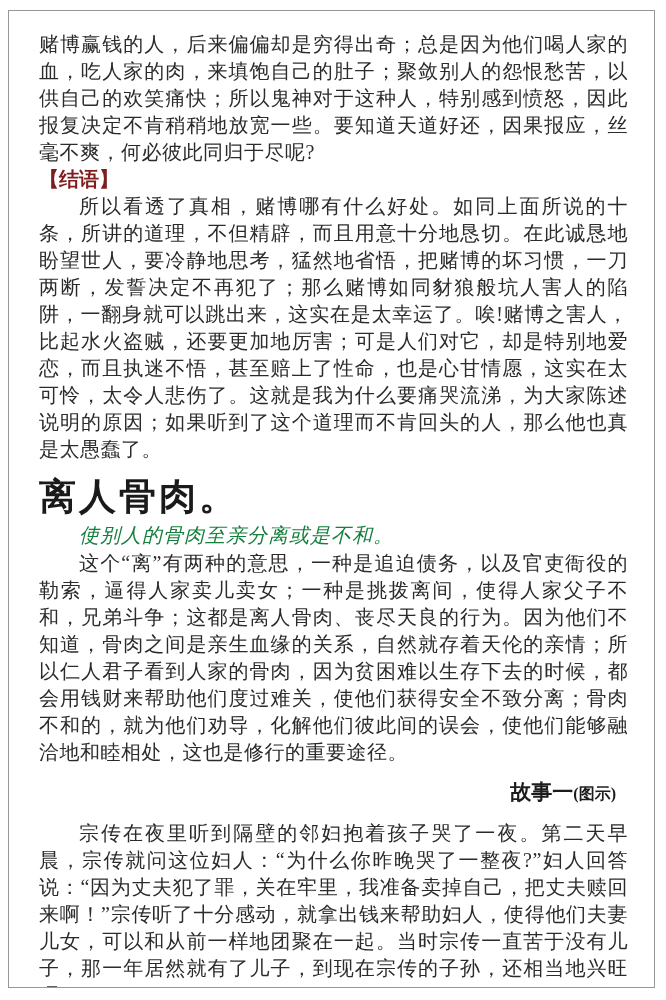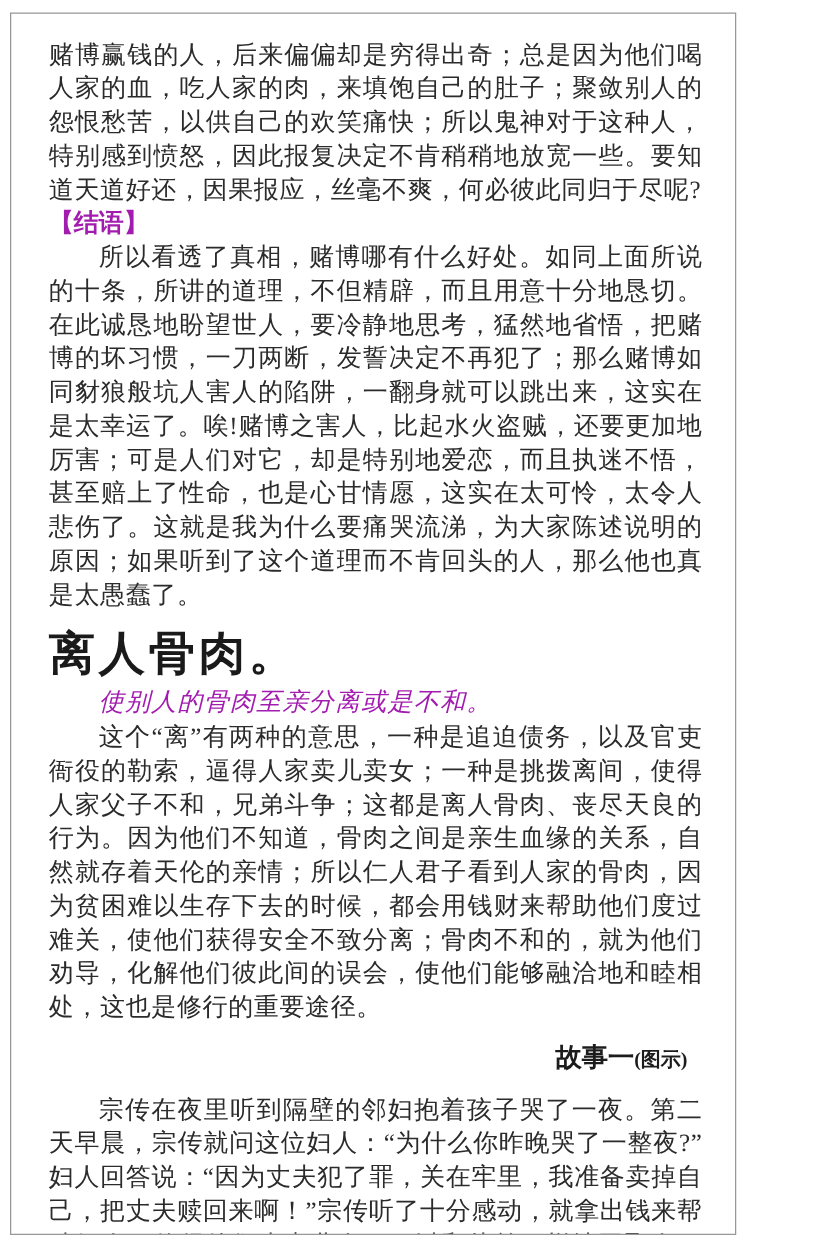--- a/index.html
+++ b/index.html
@@ -10,21 +10,21 @@
   body {
     width: 666px;
     height: 1000px;
     position: relative;
     font-family: "Liberation Serif", "DejaVu Serif", serif;
   }
   .page-frame {
     position: absolute;
     left: 8px;
     top: 10px;
-    width: 581px;
+    width: 647px;
     height: 978px;
     border: 1px solid #979797;
     background: #ffffff;
     box-sizing: border-box;
     overflow: hidden;
   }
   .page-content {
     padding: 20px 26px 0 30px;
     color: #2b2b2b;
   }
@@ -37,36 +37,36 @@
     color: #2b2b2b;
   }
   .indent {
     text-indent: 2em;
   }
   .section-label {
     margin: 0;
     font-size: 20px;
     line-height: 27px;
     font-weight: bold;
-    color: #a21caf;
+    color: #7f1d1d;
   }
   .entry-title {
     margin: 15px 0 5px 0;
     font-size: 37px;
     line-height: 38px;
     font-weight: bold;
     letter-spacing: 3px;
     color: #1a1a1a;
   }
   .kai-text {
     font-style: italic;
     font-size: 20px;
     line-height: 29px;
     letter-spacing: 1px;
-    color: #a21caf;
+    color: #15803d;
   }
   .story-label {
     margin: 12px;
     font-size: 21px;
     line-height: 28px;
     font-weight: bold;
     color: #1c1c1c;
     text-align: right;
   }
   .story-note {

